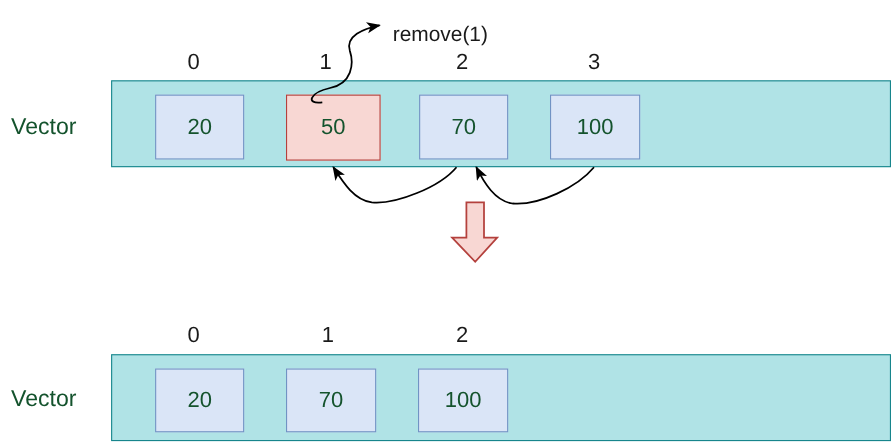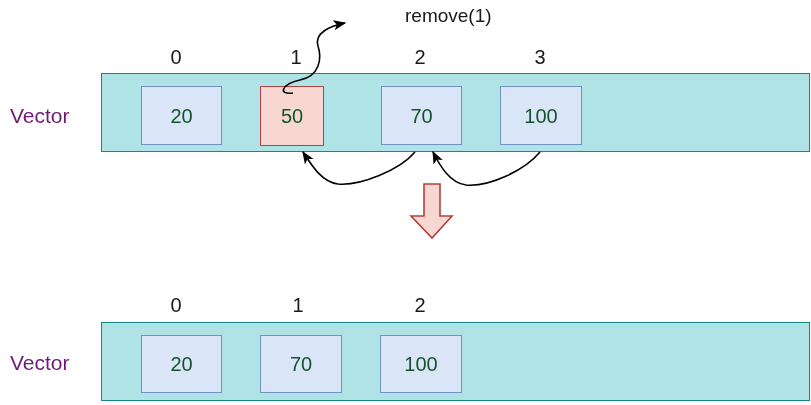--- a/index.html
+++ b/index.html
@@ -16,21 +16,21 @@
   }
   .stage {
     position: absolute;
     left: 0; top: 0;
     width: 811px;
     height: 405px;
   }
   .vector-label {
     position: absolute;
     font-size: 21px;
-    color: #701a75;
+    color: #14532d;
     white-space: nowrap;
     line-height: 1;
   }
   .container-bar {
     position: absolute;
     background: #b0e3e6;
     border: 1.5px solid #17858c;
     box-sizing: border-box;
   }
   .cell {
@@ -84,27 +84,27 @@
 
     <div class="index-label" style="left:156px; top:47px;">0</div>
     <div class="index-label" style="left:276px; top:47px;">1</div>
     <div class="index-label" style="left:400px; top:47px;">2</div>
     <div class="index-label" style="left:520px; top:47px;">3</div>
 
     <div class="container-bar" style="left:101px; top:73px; width:709px; height:79px;"></div>
 
     <div class="cell" style="left:141px; top:86px; width:81px; height:59px;">20</div>
 
-    <div class="cell removed" style="left:260px; top:86px; width:64px; height:60px;">50</div>
+    <div class="cell removed" style="left:260px; top:86px; width:86px; height:60px;">50</div>
 
     <div class="cell" style="left:381px; top:86px; width:81px; height:59px;">70</div>
 
     <div class="cell" style="left:500px; top:86px; width:82px; height:59px;">100</div>
 
-    <div class="call-label" style="left:357px; top:6px;margin-left:48px;">remove(1)</div>
+    <div class="call-label" style="left:357px; top:22px;">remove(1)</div>
   </div>
 
   <div>
 
     <div class="vector-label" style="left:10px; top:352px;">Vector</div>
 
     <div class="index-label" style="left:156px; top:295px;">0</div>
     <div class="index-label" style="left:278px; top:295px;">1</div>
     <div class="index-label" style="left:400px; top:295px;">2</div>
 

